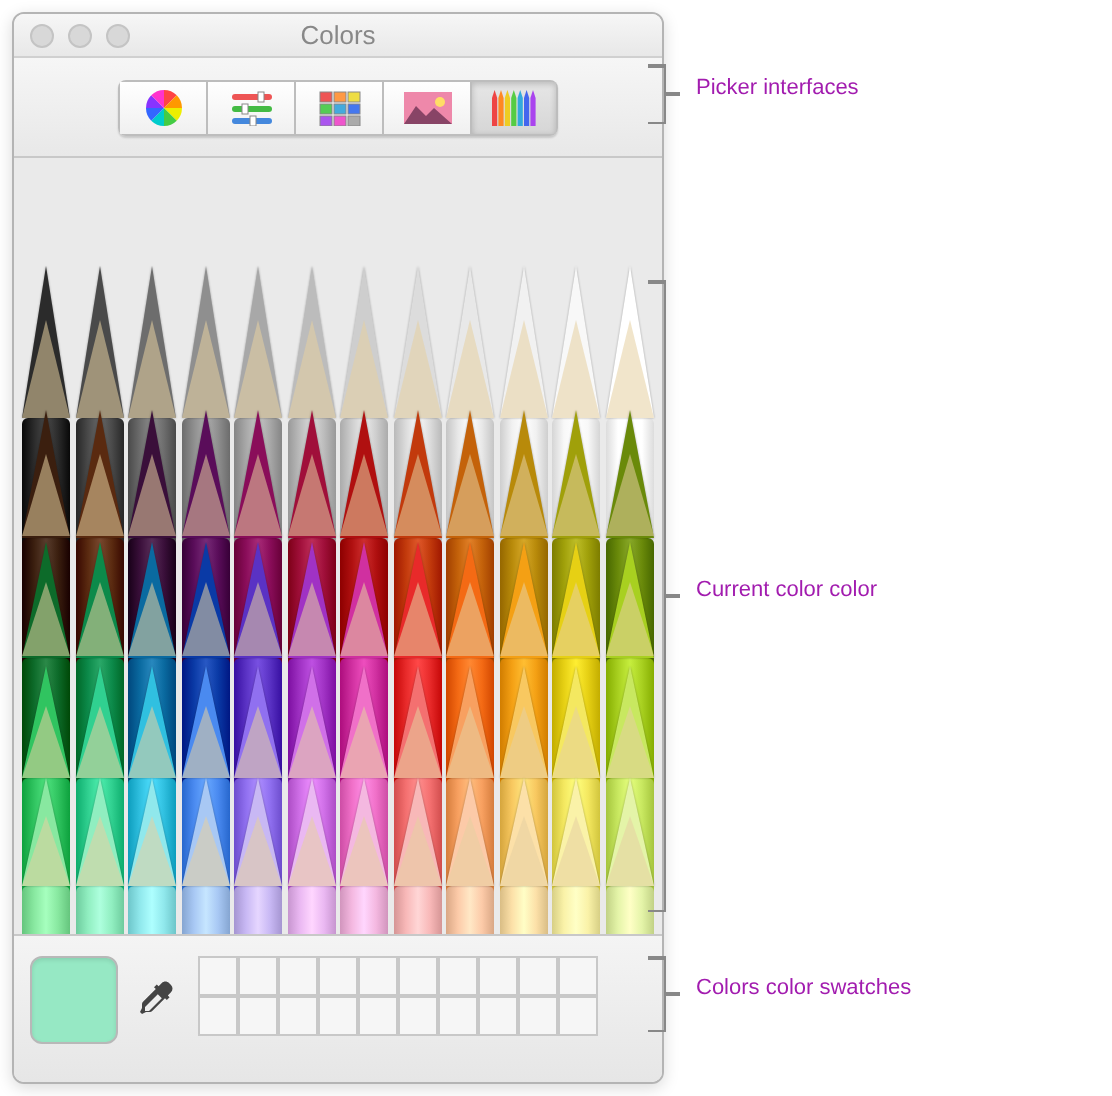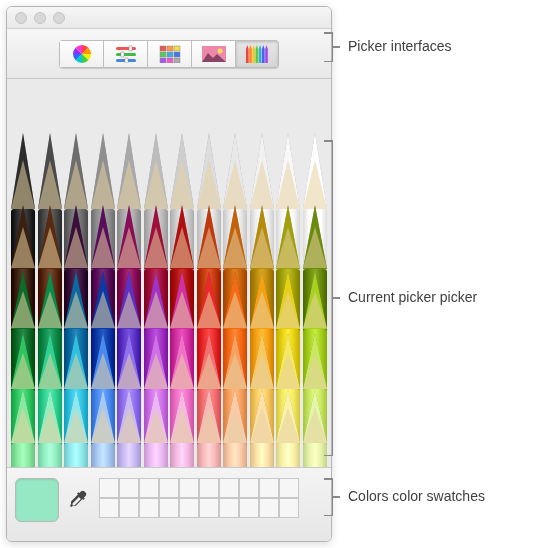--- a/index.html
+++ b/index.html
@@ -153,22 +153,22 @@
   width: 20px;
   height: 20px;
   border: 1px solid #c8c8c8;
   background: #f6f6f6;
   margin: -0.5px;
   cursor: pointer;
 }
 
 .callout {
   position: absolute;
-  font-size: 14px;
-  color: #404040;
+  font-size: 11px;
+  color: #a21caf;
 }
 .bracket {
   position: absolute;
   border-right: 1.5px solid #888;
 }
 .bracket::before, .bracket::after {
   content: "";
   position: absolute;
   right: 0;
   width: 8px;
@@ -187,20 +187,21 @@
 <body>
 
 <div class="window">
 
   <div class="titlebar">
     <div class="traffic-lights">
       <div class="traffic-light"></div>
       <div class="traffic-light"></div>
       <div class="traffic-light"></div>
     </div>
+    <div class="title">Colors</div>
   </div>
 
   <div class="toolbar">
     <div class="segmented" id="segmented">
         <button>
           <svg width="20" height="20" viewBox="0 0 20 20">
             <path d="M10 10 L10 1 A9 9 0 0 1 16.36396103067893 3.6360389693210724 Z" fill="#f44"></path>
             <path d="M10 10 L16.36396103067893 3.6360389693210724 A9 9 0 0 1 19 10 Z" fill="#f90"></path>
             <path d="M10 10 L19 10 A9 9 0 0 1 16.36396103067893 16.36396103067893 Z" fill="#ee0"></path>
             <path d="M10 10 L16.36396103067893 16.36396103067893 A9 9 0 0 1 10 19 Z" fill="#4c4"></path>
@@ -668,17 +669,17 @@
   </div>
 
 </div>
 
 <div class="bracket" style="left:332px; top:32px; height:30px;"></div>
 <div class="leader" style="left:332px; top:46px; width:8px;"></div>
 <div class="callout" style="left:348px; top:38px;">Picker interfaces</div>
 
 <div class="bracket" style="left:332px; top:140px; height:316px;"></div>
 <div class="leader" style="left:332px; top:297px; width:8px;"></div>
-<div class="callout" style="left:348px; top:289px;">Current picker picker</div>
+<div class="callout" style="left:348px; top:289px;">Current color color</div>
 
 <div class="bracket" style="left:332px; top:478px; height:38px;"></div>
 <div class="leader" style="left:332px; top:496px; width:8px;"></div>
 <div class="callout" style="left:348px; top:488px;">Colors color swatches</div>
 
 </body></html>

